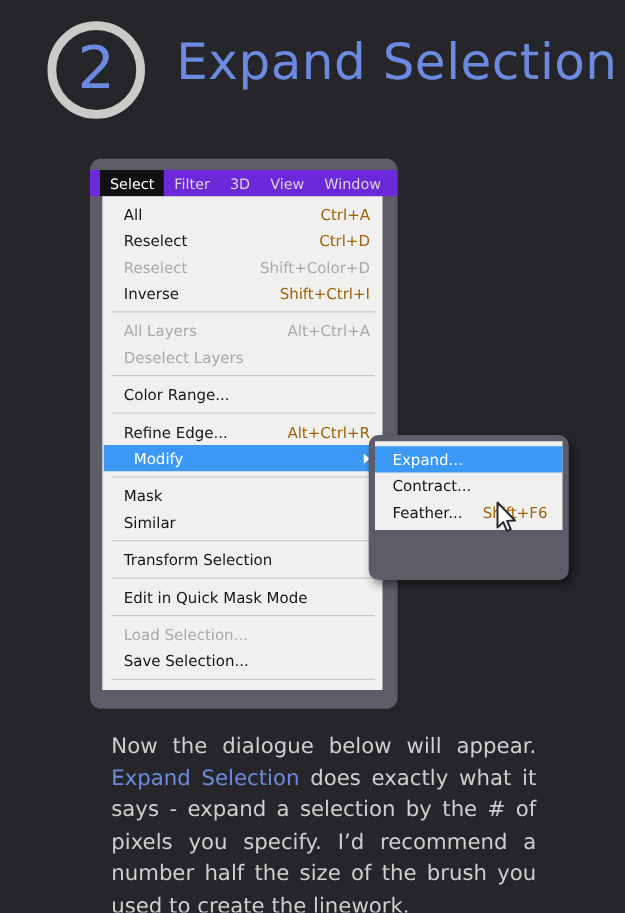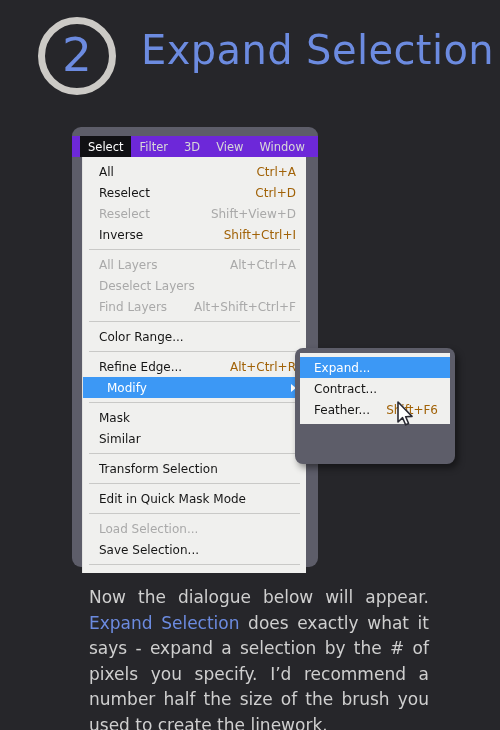--- a/index.html
+++ b/index.html
@@ -216,41 +216,36 @@
       <span class="mi-accel">Ctrl+A</span>
     </div>
     <div class="menu-item">
       <span class="mi-label">Reselect</span>
       <span class="mi-spacer"></span>
       <span class="mi-accel">Ctrl+D</span>
     </div>
     <div class="menu-item disabled">
       <span class="mi-label">Reselect</span>
       <span class="mi-spacer"></span>
-      <span class="mi-accel">Shift+View+D</span>
+      <span class="mi-accel">Shift+Color+D</span>
     </div>
     <div class="menu-item">
       <span class="mi-label">Inverse</span>
       <span class="mi-spacer"></span>
       <span class="mi-accel">Shift+Ctrl+I</span>
     </div>
     <div class="menu-sep"></div>
     <div class="menu-item disabled">
       <span class="mi-label">All Layers</span>
       <span class="mi-spacer"></span>
       <span class="mi-accel">Alt+Ctrl+A</span>
     </div>
     <div class="menu-item disabled">
       <span class="mi-label">Deselect Layers</span>
       <span class="mi-spacer"></span>
-    </div>
-    <div class="menu-item disabled">
-      <span class="mi-label">Find Layers</span>
-      <span class="mi-spacer"></span>
-      <span class="mi-accel">Alt+Shift+Ctrl+F</span>
     </div>
     <div class="menu-sep"></div>
     <div class="menu-item">
       <span class="mi-label">Color Range...</span>
       <span class="mi-spacer"></span>
     </div>
     <div class="menu-sep"></div>
     <div class="menu-item">
       <span class="mi-label">Refine Edge...</span>
       <span class="mi-spacer"></span>

